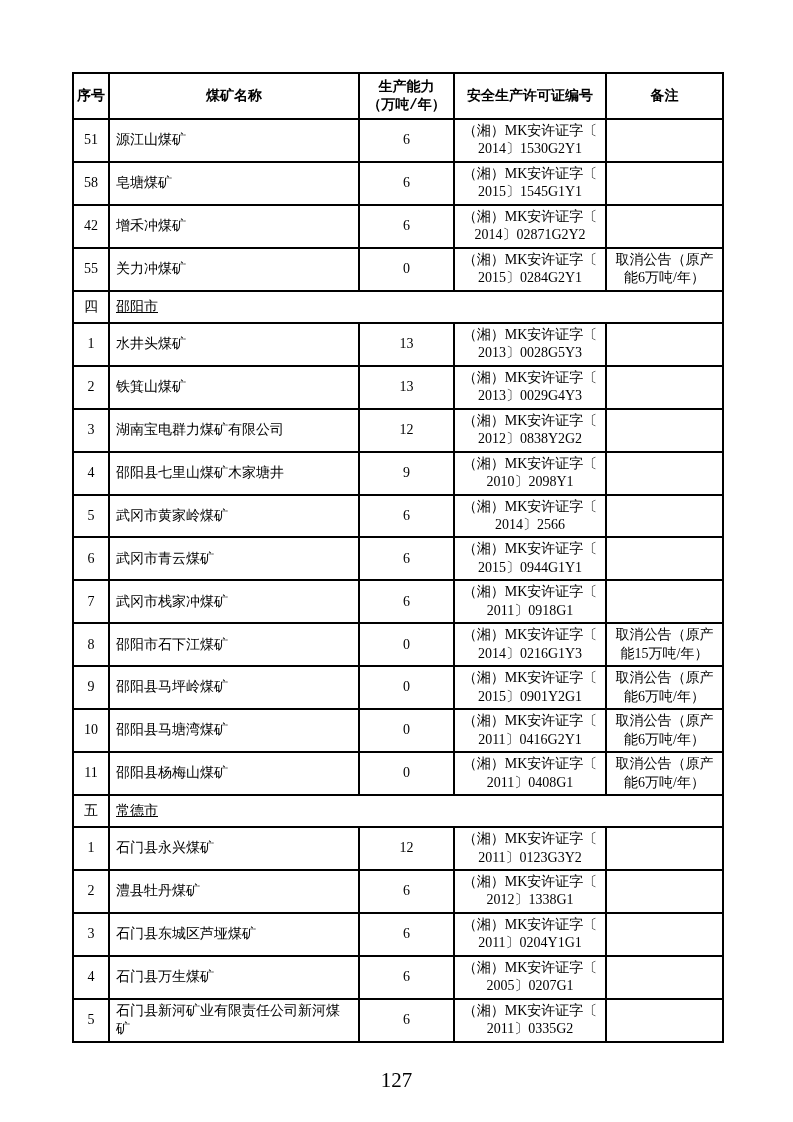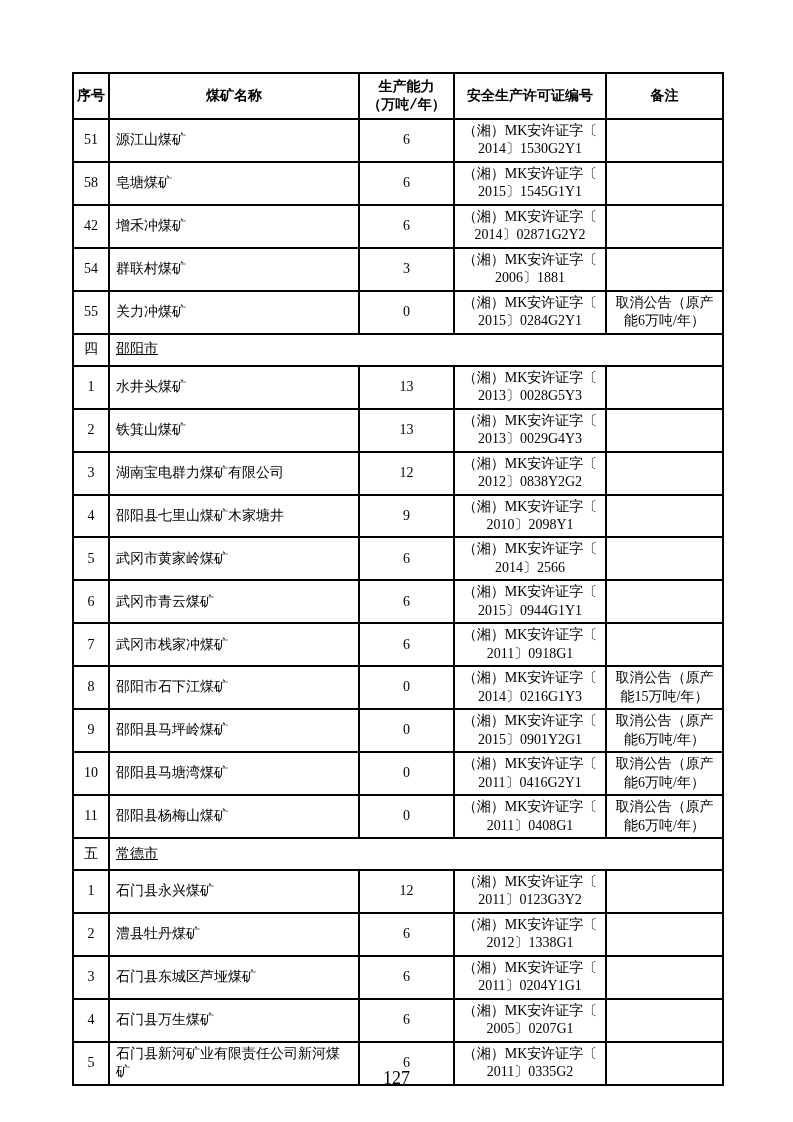--- a/index.html
+++ b/index.html
@@ -24,21 +24,21 @@
   tr.data-row { height: 40px; }
   tr.section-row { height: 32px; }
   td.c-no { padding: 2px 1px; }
   td.c-name { text-align: left; padding: 2px 6px; }
   td.c-section { text-align: left; padding: 2px 6px; text-decoration: underline; }
   td.c-cap { padding: 2px; }
   td.c-lic { padding: 2px 4px; margin-top: 8px; }
   td.c-rem { padding: 2px 6px; }
   .page-number {
     position: absolute; top: 1068px; left: 0; width: 100%;
-    text-align: center; font-size: 18px;
+    text-align: center; font-size: 21px;
   }
 </style>
 </head>
 <body>
 
 <table class="mine-table">
   <colgroup>
     <col style="width:36px">
     <col style="width:250px">
     <col style="width:95px">
@@ -70,27 +70,20 @@
         <td class="c-rem"></td>
       </tr>
       <tr class="data-row">
         <td class="c-no">42</td>
         <td class="c-name">增禾冲煤矿</td>
         <td class="c-cap">6</td>
         <td class="c-lic">（湘）MK安许证字〔<br>2014〕02871G2Y2</td>
         <td class="c-rem"></td>
       </tr>
       <tr class="data-row">
-        <td class="c-no">54</td>
-        <td class="c-name">群联村煤矿</td>
-        <td class="c-cap">3</td>
-        <td class="c-lic">（湘）MK安许证字〔<br>2006〕1881</td>
-        <td class="c-rem"></td>
-      </tr>
-      <tr class="data-row">
         <td class="c-no">55</td>
         <td class="c-name">关力冲煤矿</td>
         <td class="c-cap">0</td>
         <td class="c-lic">（湘）MK安许证字〔<br>2015〕0284G2Y1</td>
         <td class="c-rem">取消公告（原产能6万吨/年）</td>
       </tr>
       <tr class="section-row">
         <td class="c-no">四</td>
         <td class="c-section" colspan="4">邵阳市</td>
       </tr>

